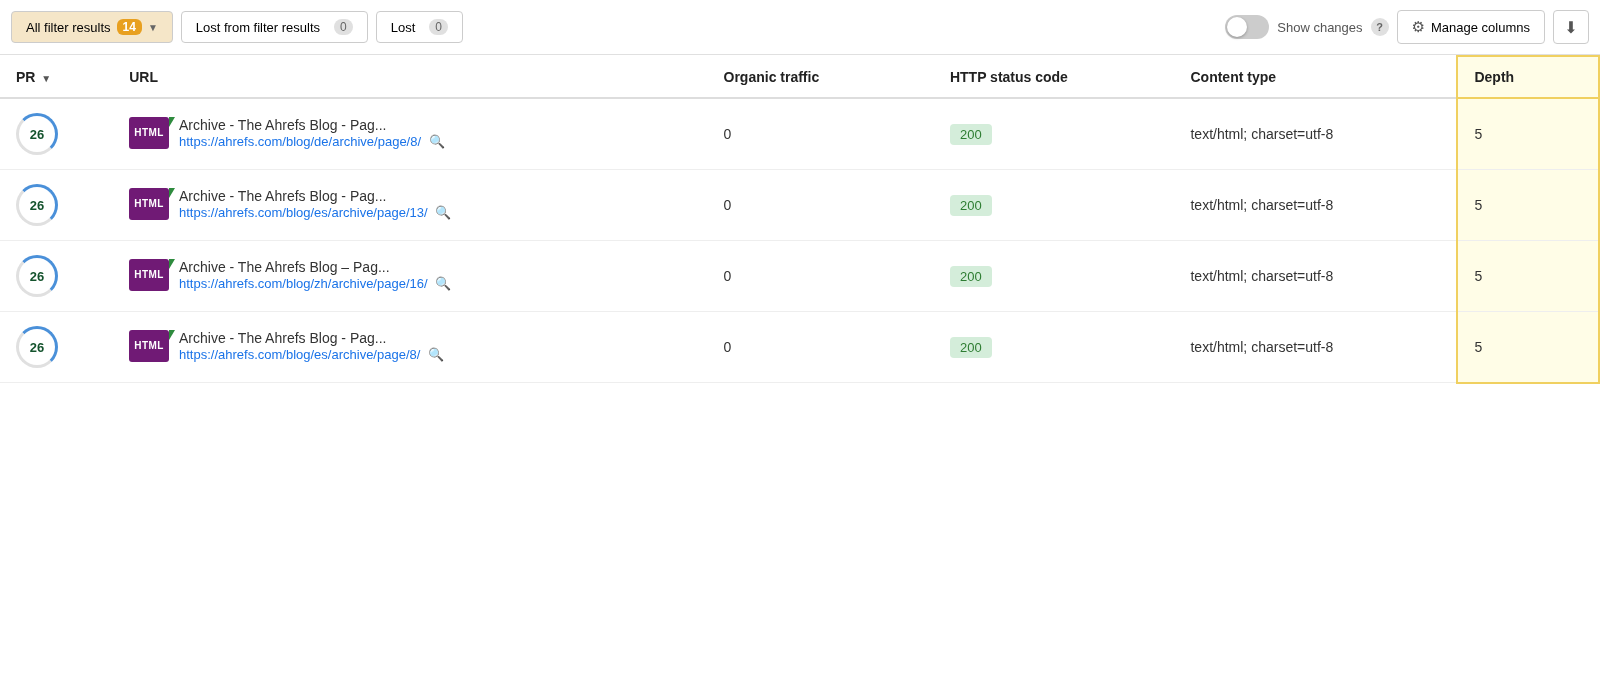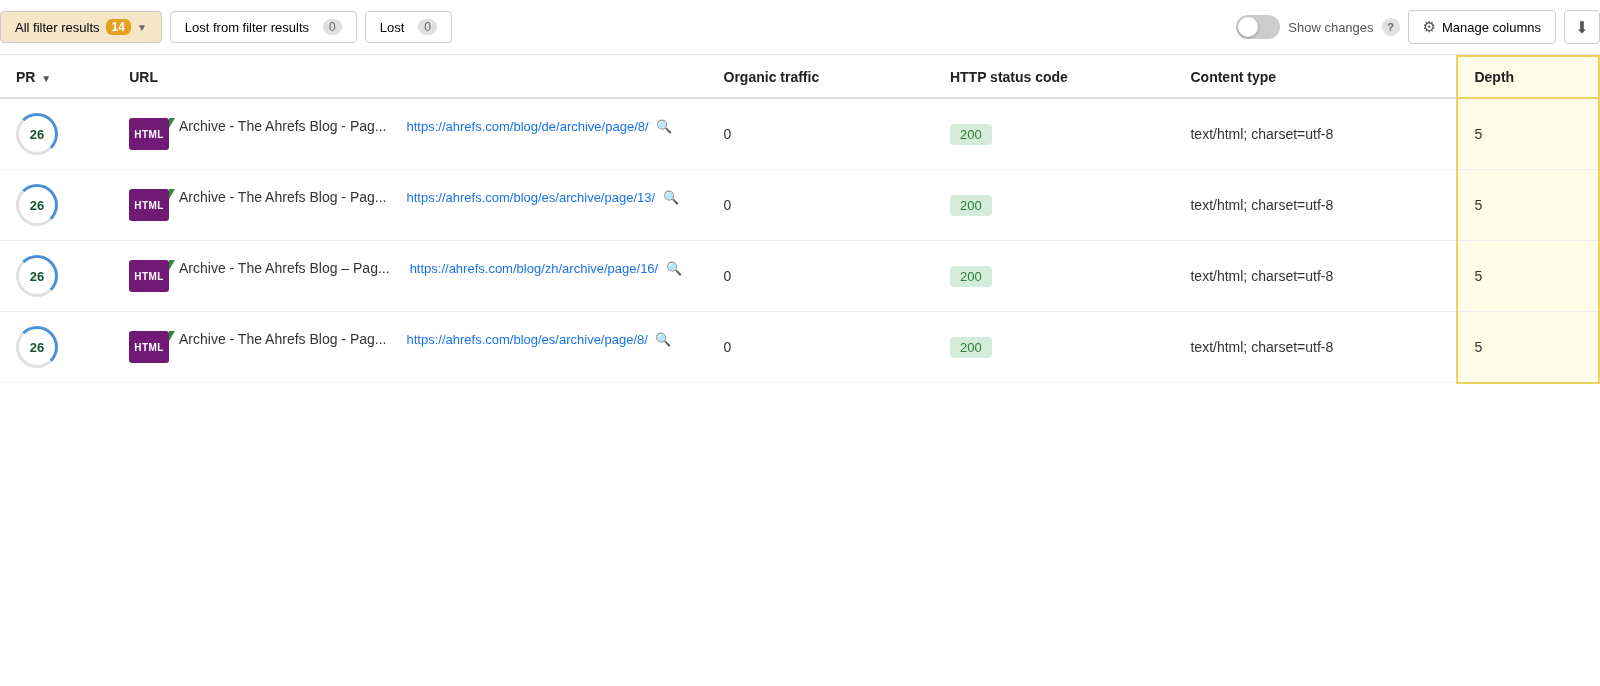--- a/index.html
+++ b/index.html
@@ -7,21 +7,21 @@
       font-family: -apple-system, BlinkMacSystemFont, 'Segoe UI', Arial, sans-serif;
       font-size: 14px;
       background: #fff;
       color: #333;
     }
 
     
     .toolbar {
       display: flex;
       align-items: center;
-      padding: 10px 0;
+      padding: 10px 11px;
       border-bottom: 1px solid #e0e0e0;
       gap: 8px;
     }
     .filter-btn {
       display: flex;
       align-items: center;
       gap: 6px;
       padding: 7px 14px;
       border: 1px solid #ccc;
       border-radius: 4px;
@@ -216,22 +216,22 @@
       border-right: 6px solid transparent;
     }
 
     .url-cell {
       display: flex;
       align-items: flex-start;
       gap: 0;
     }
     .url-info {
       display: flex;
-      flex-direction: row;
-      gap: 20px;
+      flex-direction: column;
+      gap: 0;
       justify-content: center;
     }
     .url-title {
       color: #333;
       font-size: 14px;
     }
     .url-link {
       color: #1a73e8;
       text-decoration: none;
       font-size: 13px;

